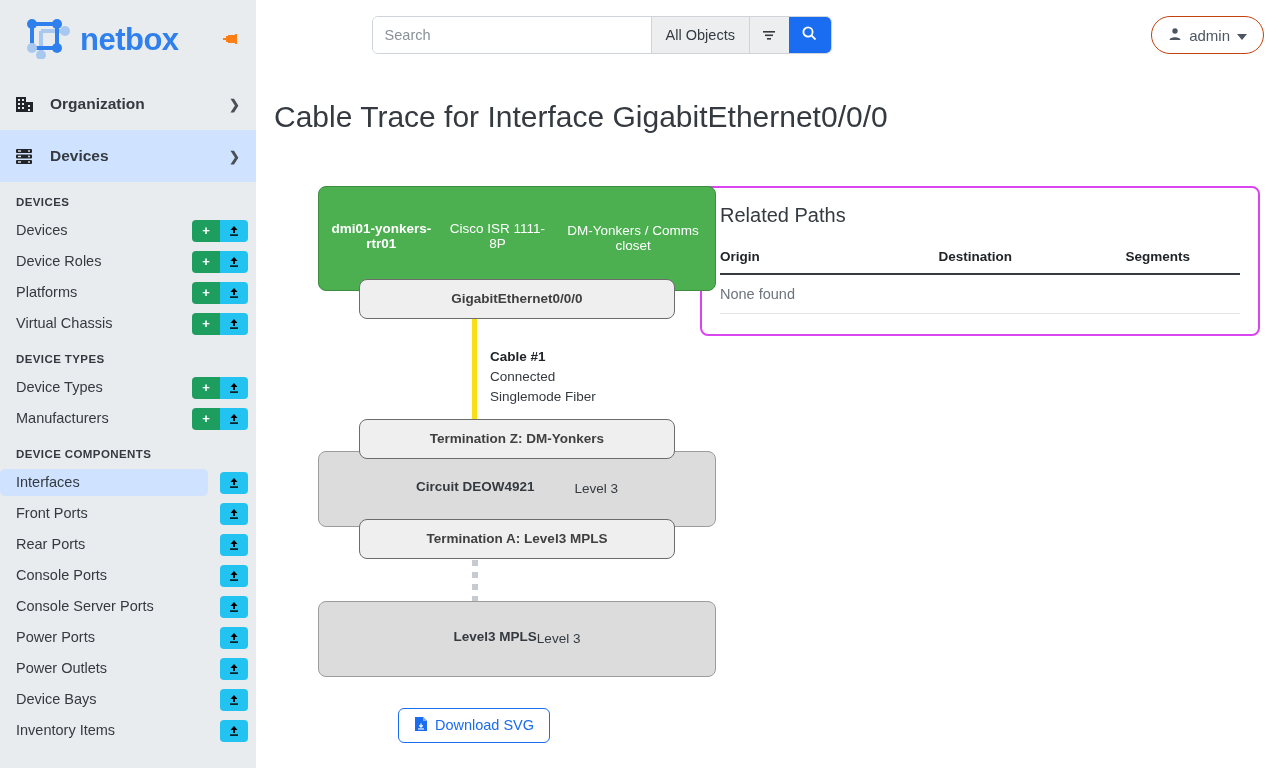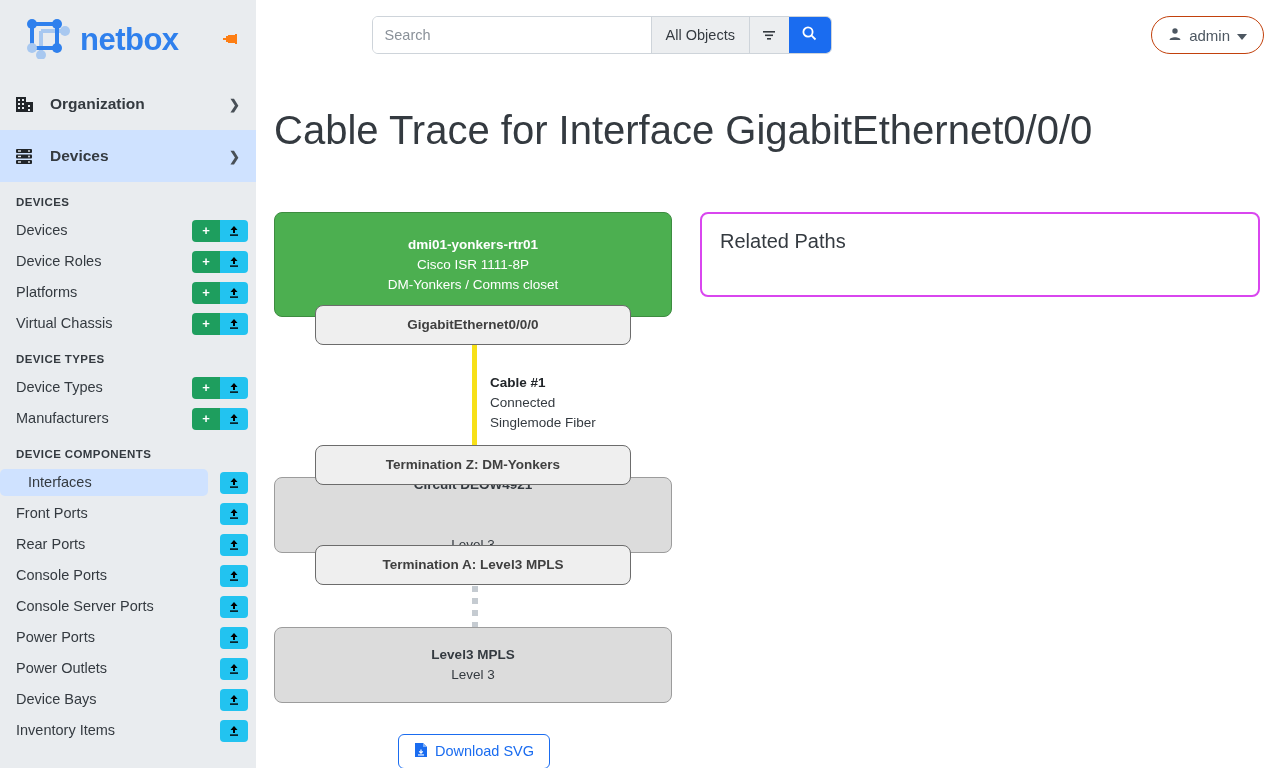--- a/index.html
+++ b/index.html
@@ -61,21 +61,21 @@
     font-size: 14.5px; color: #343a40;
     flex: 1; line-height: 31px;
     cursor: pointer;
   }
   .nav-row.selected .nlabel-wrap {
     background: #cfe2ff;
     border-radius: 5px;
   }
   .nlabel-wrap {
     position: absolute; left: 0; right: 48px; top: 2px; bottom: 2px;
-    display: flex; align-items: center; padding-left: 28px;
+    display: flex; align-items: center; padding-left: 16px;
   }
   .btns { margin-left: auto; display: flex; z-index: 2; }
   .btn-add, .btn-import {
     width: 28px; height: 22px;
     display: flex; align-items: center; justify-content: center;
     color: #ffffff; font-size: 13px; font-weight: 700;
     cursor: pointer;
   }
   .btn-add { background: #1e9e5e; border-radius: 4px 0 0 4px; }
   .btn-import { background: #22c3f0; border-radius: 0 4px 4px 0; }
@@ -132,41 +132,42 @@
   .user-btn {
     display: flex; align-items: center; gap: 7px;
     height: 38px; padding: 0 16px;
     border: 1px solid #c2410c; border-radius: 19px;
     color: #4d5761; font-size: 15px;
     cursor: pointer; background: #fff;
     margin-left: auto;
   }
 
   .page-title {
-    font-size: 40px; font-weight: 400; color: #343a40;
+    font-size: 30px; font-weight: 400; color: #343a40;
     padding: 8px 0 0 18px;
     line-height: 1.25;
   }
 
   .content {
     display: flex;
     padding: 30px 20px 0 18px;
     gap: 26px;
   }
 
   
   .trace-col { width: 400px; min-width: 400px; position: relative; }
   .trace-svg-area { position: relative; width: 400px; height: 500px; }
 
   .node {
     position: absolute;
-    display: flex; flex-direction: column;
+    display: flex; flex-direction: row;
     align-items: center; justify-content: center;
     border-radius: 8px;
     text-align: center;
+    margin-left: 44px;
   }
   .node-device {
     left: 0; top: 0; width: 398px; height: 105px;
     background: #4caf50; border: 1px solid #3d8c40;
     color: #ffffff;
   }
   .node-device .n1 { font-size: 13.5px; font-weight: 700; margin-bottom: 5px; }
   .node-device .n2 { font-size: 13.5px; font-weight: 400; margin-bottom: 5px; }
   .node-device .n3 { font-size: 13.5px; font-weight: 400; }
 
@@ -603,18 +604,32 @@
             </span>
             <span>Download SVG</span>
           </div>
         </div>
 
       </div>
 
       <div class="paths-col">
         <div class="card">
           <div class="card-title">Related Paths</div>
+          <table class="paths-table">
+            <thead>
+              <tr>
+                <th class="col-origin">Origin</th>
+                <th class="col-dest">Destination</th>
+                <th>Segments</th>
+              </tr>
+            </thead>
+            <tbody>
+              <tr>
+                <td colspan="3">None found</td>
+              </tr>
+            </tbody>
+          </table>
         </div>
       </div>
 
     </div>
   </main>
 </div>
 
 </body></html>

